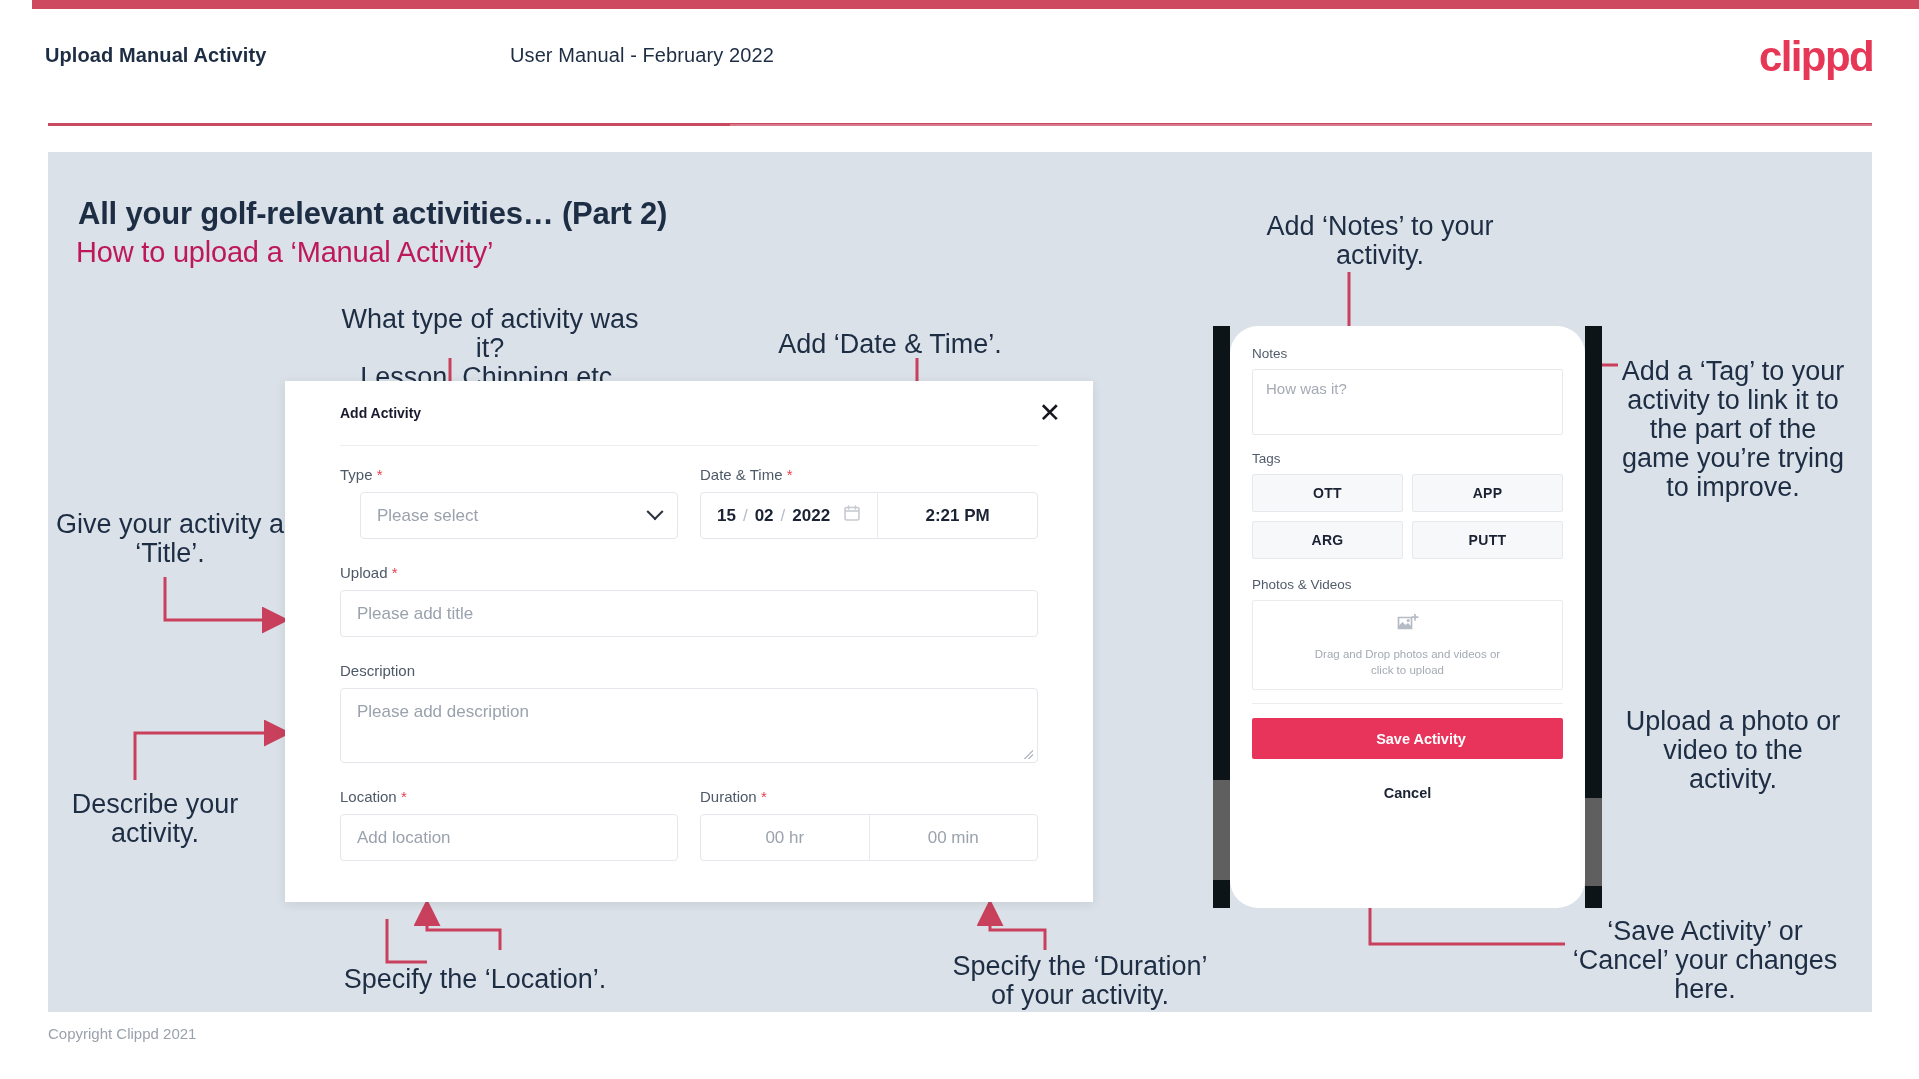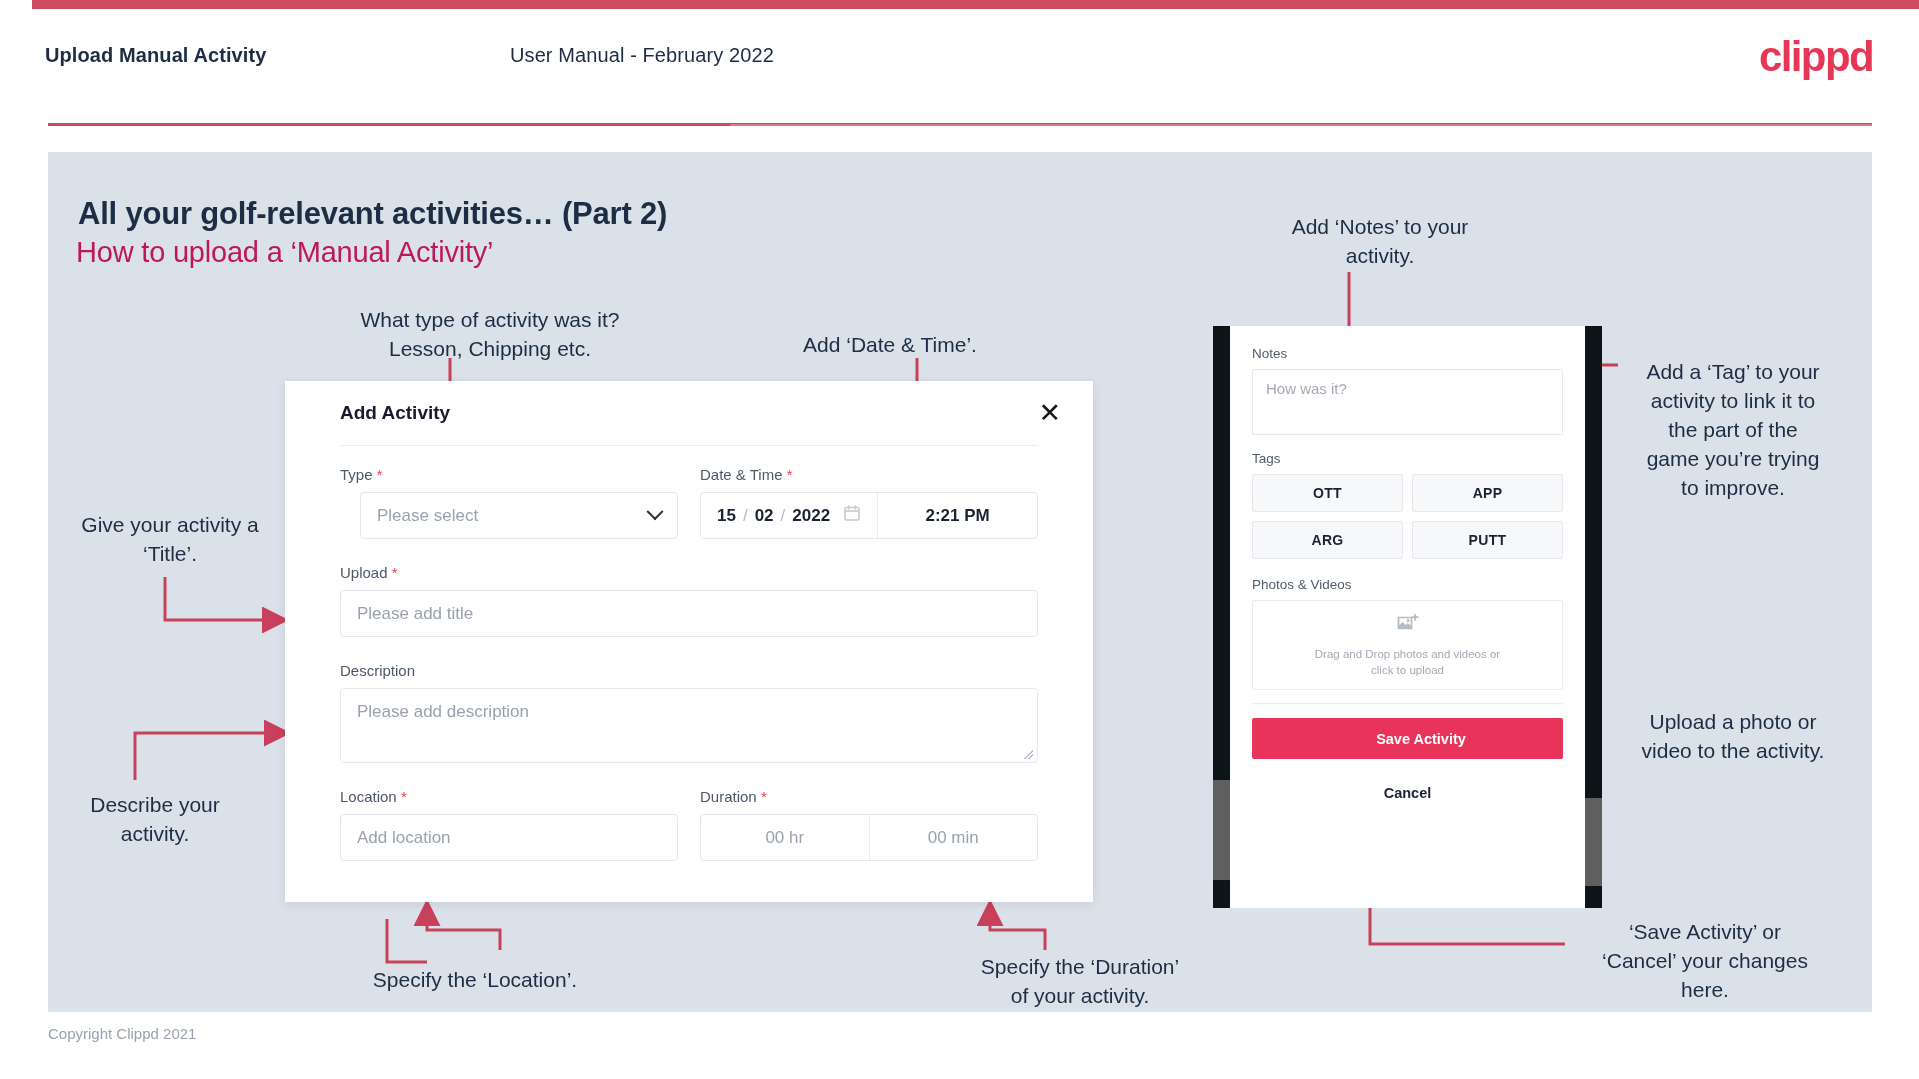--- a/index.html
+++ b/index.html
@@ -56,42 +56,42 @@
   }
   .slide-h2 {
     position: absolute; left: 76px; top: 236px;
     font-size: 29px; font-weight: 400; color: #be185d; letter-spacing: -.2px;
   }
 
   
   .anno {
     position: absolute;
     color: #1d2d44;
-    font-size: 21px;
+    font-size: 27px;
     line-height: 29px;
     text-align: center;
     white-space: pre-line;
   }
 
   
   #wires { position: absolute; left: 0; top: 0; width: 1919px; height: 1079px; pointer-events: none; }
 
   
   .modal {
     position: absolute; left: 285px; top: 381px;
     width: 808px; height: 521px;
     background: #ffffff;
     box-shadow: 0 2px 10px rgba(30,40,60,.10);
   }
   .modal-head {
     position: relative; height: 64px;
     display: flex; align-items: center; justify-content: space-between;
     padding: 0 26px 0 55px;
   }
-  .modal-title { font-size: 19px; font-weight: 700; color: #1a1a2e; }
+  .modal-title { font-size: 14px; font-weight: 700; color: #1a1a2e; }
   .modal-close {
     font-size: 27px; line-height: 1; color: #16161d; font-weight: 400;
     cursor: pointer; padding: 2px 6px;
   }
   .modal-divider {
     position: absolute; left: 55px; top: 64px; width: 698px; height: 1px;
     background: #eceef1;
   }
   .modal-body { position: absolute; left: 55px; top: 85px; width: 698px; }
 
@@ -158,20 +158,21 @@
   }
   .phone-edge.l { left: 0; }
   .phone-edge.r { right: 0; }
   .phone-btn {
     position: absolute; width: 17px; background: #5f5f5f;
   }
   .phone-screen {
     position: absolute; left: 17px; top: 0; right: 17px; bottom: 0;
     background: #ffffff;
     padding: 20px 22px 0 22px;
+    border-radius: 28px;
   }
   .p-label { font-size: 13.5px; color: #515c6b; margin-bottom: 8px; }
   .p-notes {
     height: 66px; border: 1px solid #e6e8eb; border-radius: 2px;
     padding: 10px 13px; font-size: 15px; color: #a4aab3;
   }
   .p-tags { display: grid; grid-template-columns: 1fr 1fr; gap: 9px; }
   .p-tag {
     height: 38px; border: 1px solid #e6e8eb; background: #f7f8f9;
     border-radius: 2px; display:flex; align-items:center; justify-content:center;

